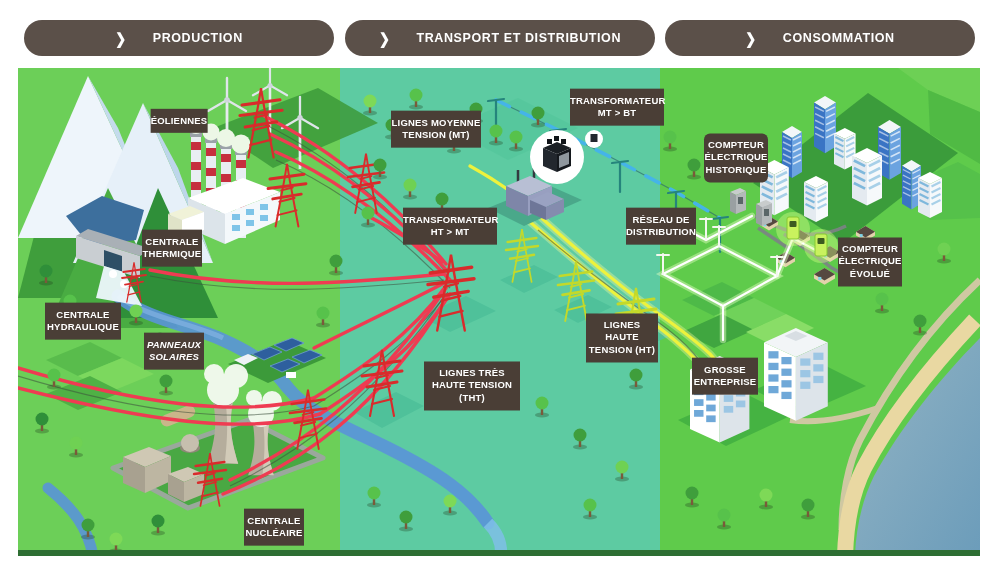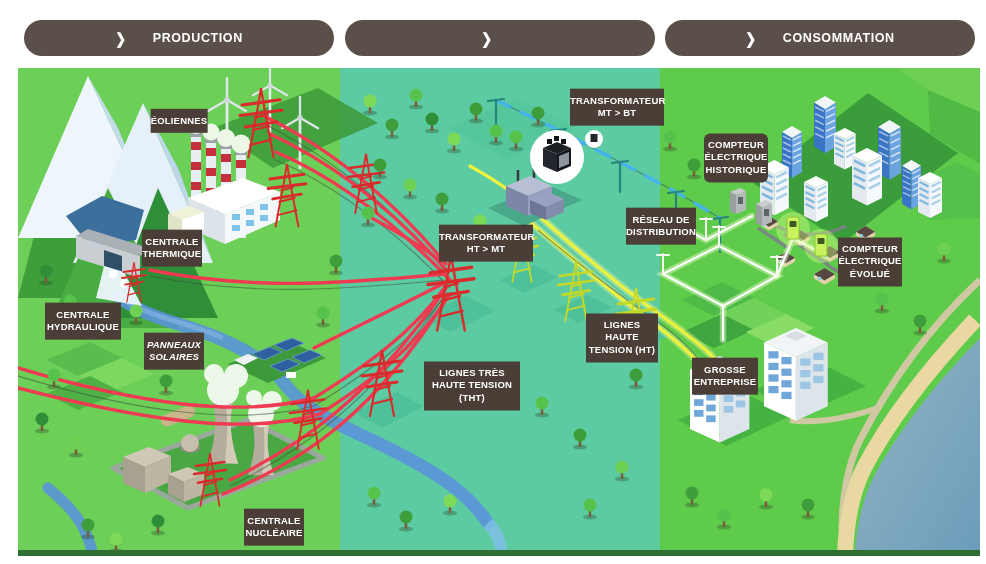--- a/index.html
+++ b/index.html
@@ -56,20 +56,21 @@
 </style>
 </head>
 <body>
 
 <button class="hdr-btn" id="btn-production">
   <span class="chev">❯</span>
   <span>PRODUCTION</span>
 </button>
 <button class="hdr-btn" id="btn-transport">
   <span class="chev">❯</span>
+  <span>TRANSPORT ET DISTRIBUTION</span>
 </button>
 <button class="hdr-btn" id="btn-consommation">
   <span class="chev">❯</span>
   <span>CONSOMMATION</span>
 </button>
 
 <div id="illustration">
 <svg viewBox="0 0 962 488" width="962" height="488" xmlns="http://www.w3.org/2000/svg">
   <defs>
     <linearGradient id="gzl" x1="0" y1="0" x2="0" y2="1">
@@ -510,21 +511,22 @@
   </g>
 
   <rect x="0" y="482" width="962" height="6" fill="#2e6e33"></rect>
 </svg>
 
   <div class="lbl" style="left:161px;top:53px;white-space:nowrap;">ÉOLIENNES</div>
   <div class="lbl" style="left:65px;top:253px;width:76px;">CENTRALE HYDRAULIQUE</div>
   <div class="lbl" style="left:154px;top:180px;width:60px;">CENTRALE THERMIQUE</div>
   <div class="lbl" style="left:156px;top:283px;width:60px;font-style:italic;">PANNEAUX SOLAIRES</div>
   <div class="lbl" style="left:256px;top:459px;width:60px;">CENTRALE NUCLÉAIRE</div>
+  <div class="lbl" style="left:418px;top:61px;width:90px;">LIGNES MOYENNE TENSION (MT)</div>
   <div class="lbl" style="left:599px;top:39px;width:94px;">TRANSFORMATEUR MT &gt; BT</div>
-  <div class="lbl" style="left:432px;top:175px;width:94px;margin-left:36px;">TRANSFORMATEUR HT &gt; MT</div>
+  <div class="lbl" style="left:432px;top:158px;width:94px;">TRANSFORMATEUR HT &gt; MT</div>
   <div class="lbl" style="left:643px;top:158px;width:70px;">RÉSEAU DE DISTRIBUTION</div>
   <div class="lbl" style="left:580px;top:270px;width:72px;margin-left:24px;">LIGNES HAUTE TENSION (HT)</div>
   <div class="lbl" style="left:454px;top:318px;width:96px;">LIGNES TRÈS HAUTE TENSION (THT)</div>
   <div class="lbl" style="left:718px;top:90px;width:64px;border-radius:6px;">COMPTEUR ÉLECTRIQUE HISTORIQUE</div>
   <div class="lbl" style="left:852px;top:194px;width:64px;">COMPTEUR ÉLECTRIQUE ÉVOLUÉ</div>
   <div class="lbl" style="left:707px;top:308px;width:66px;">GROSSE ENTREPRISE</div>
 </div>
 
 </body></html>

